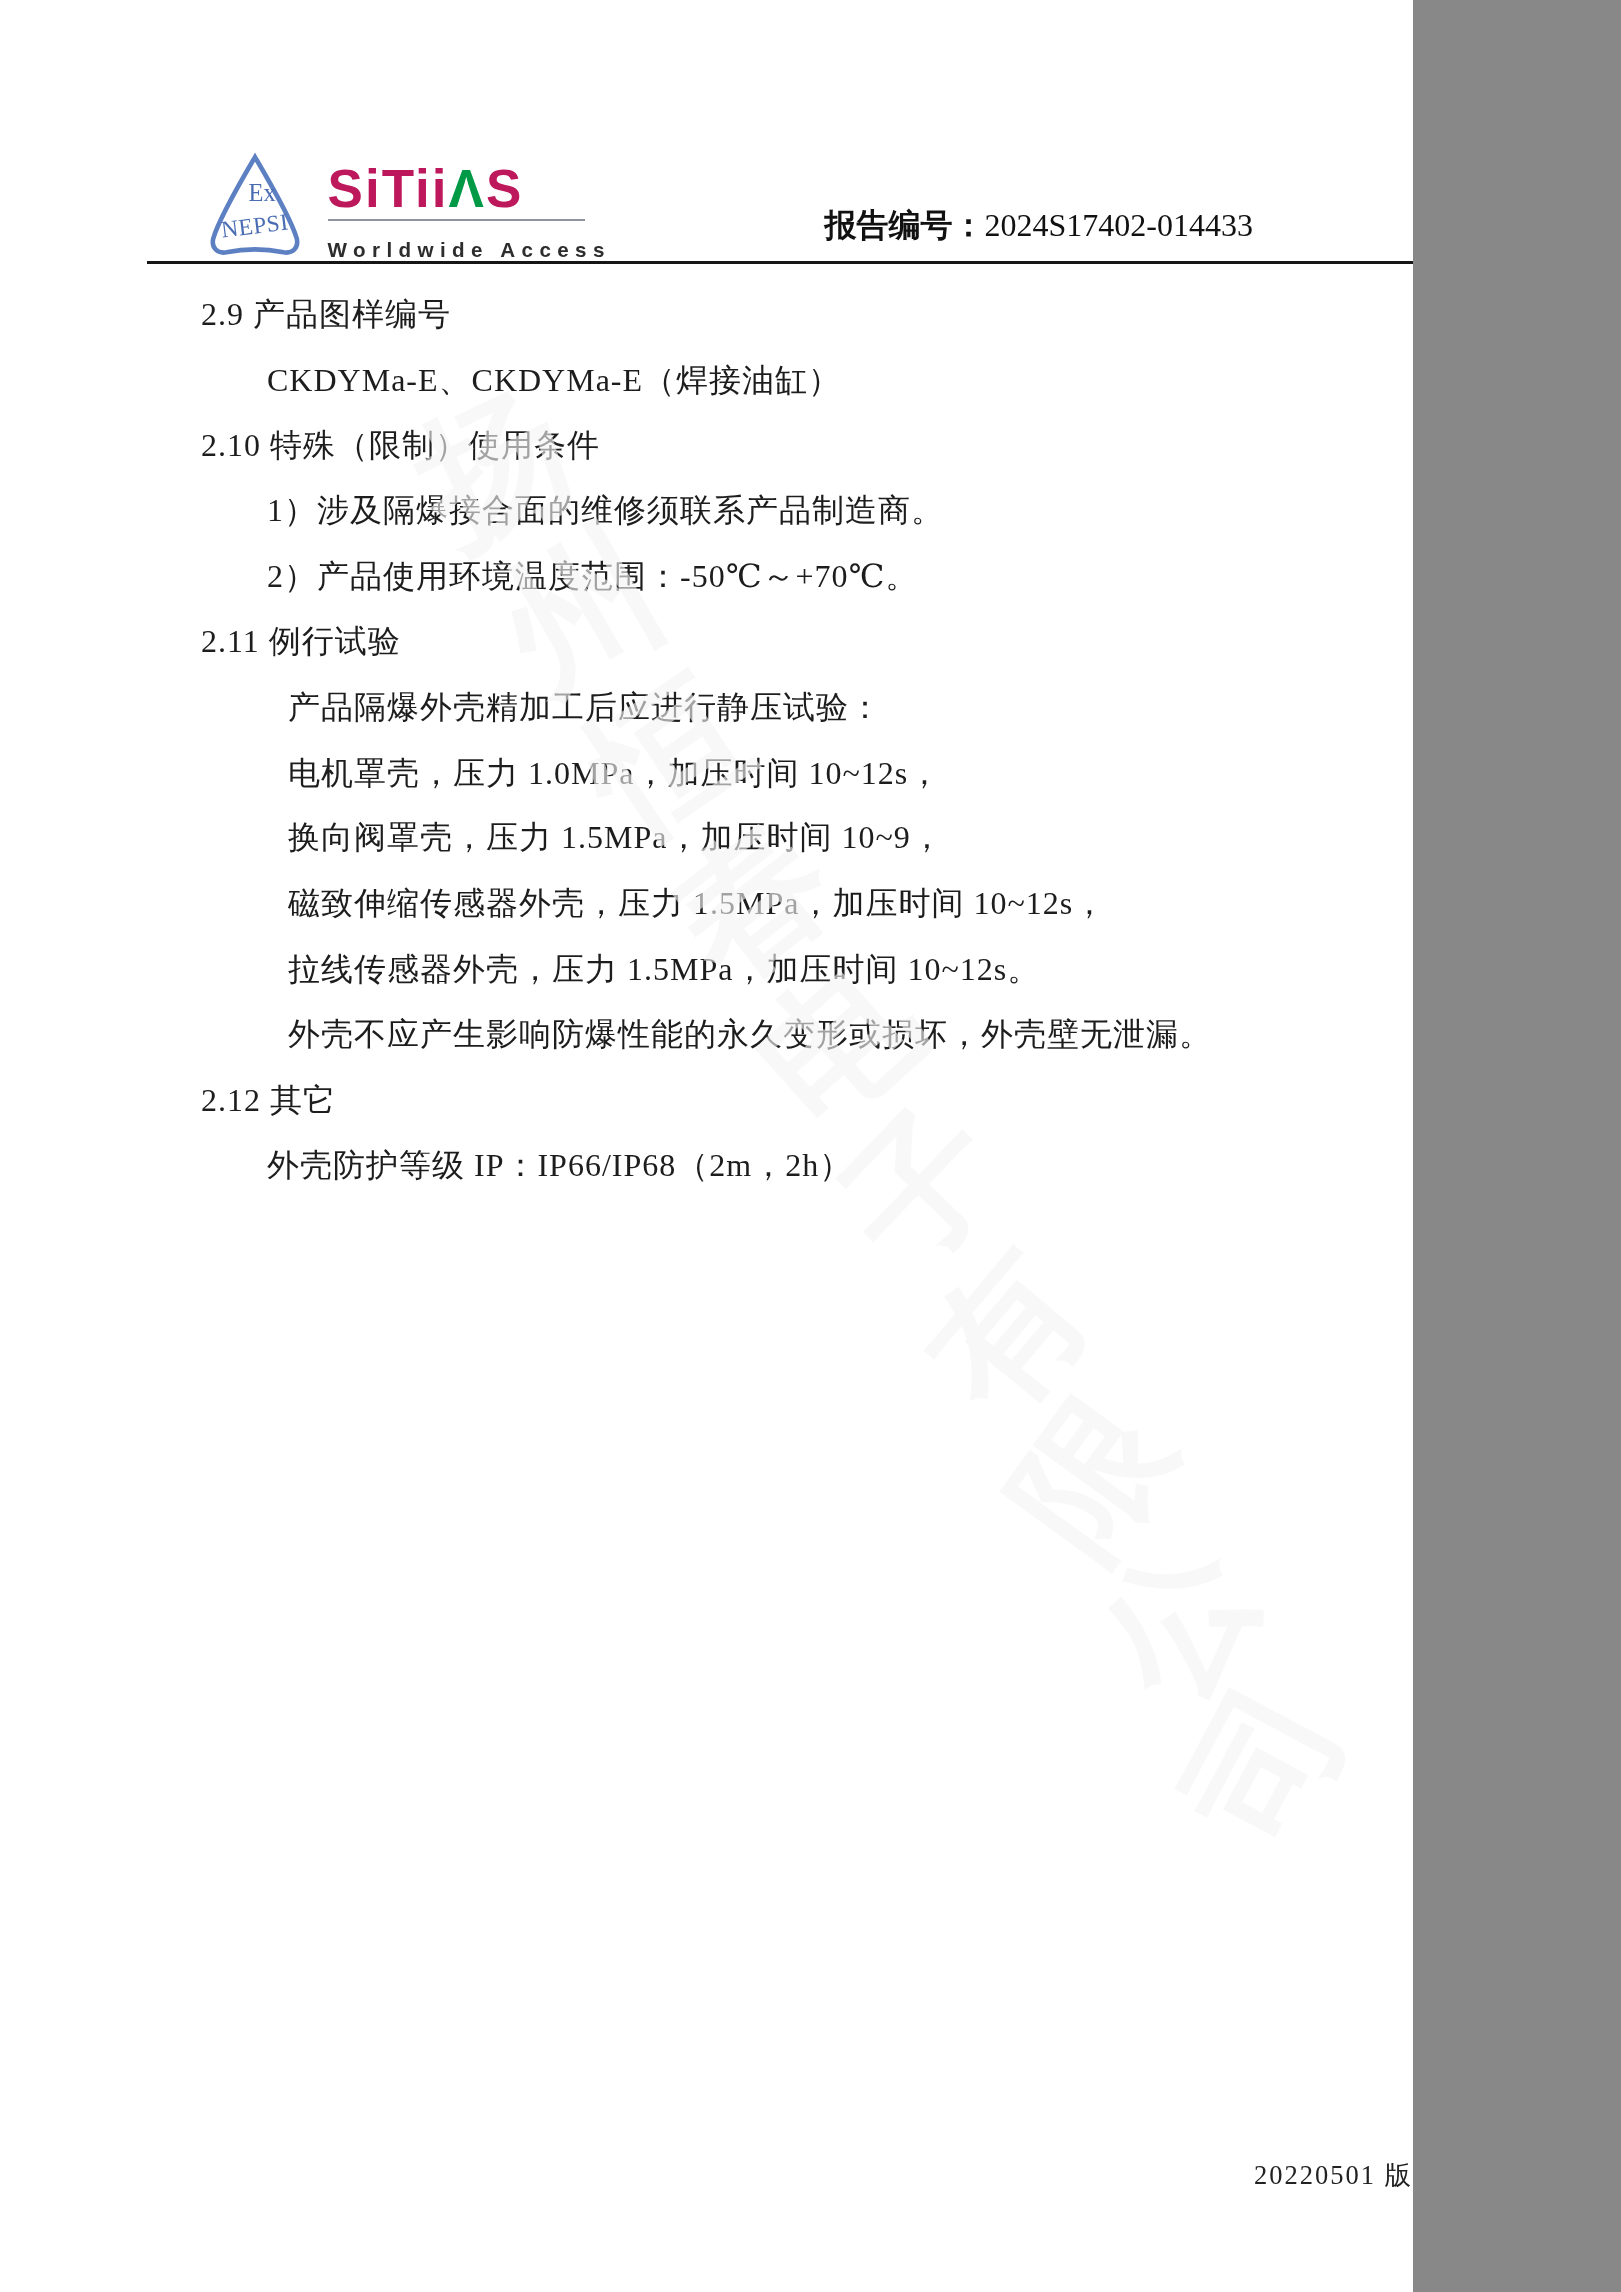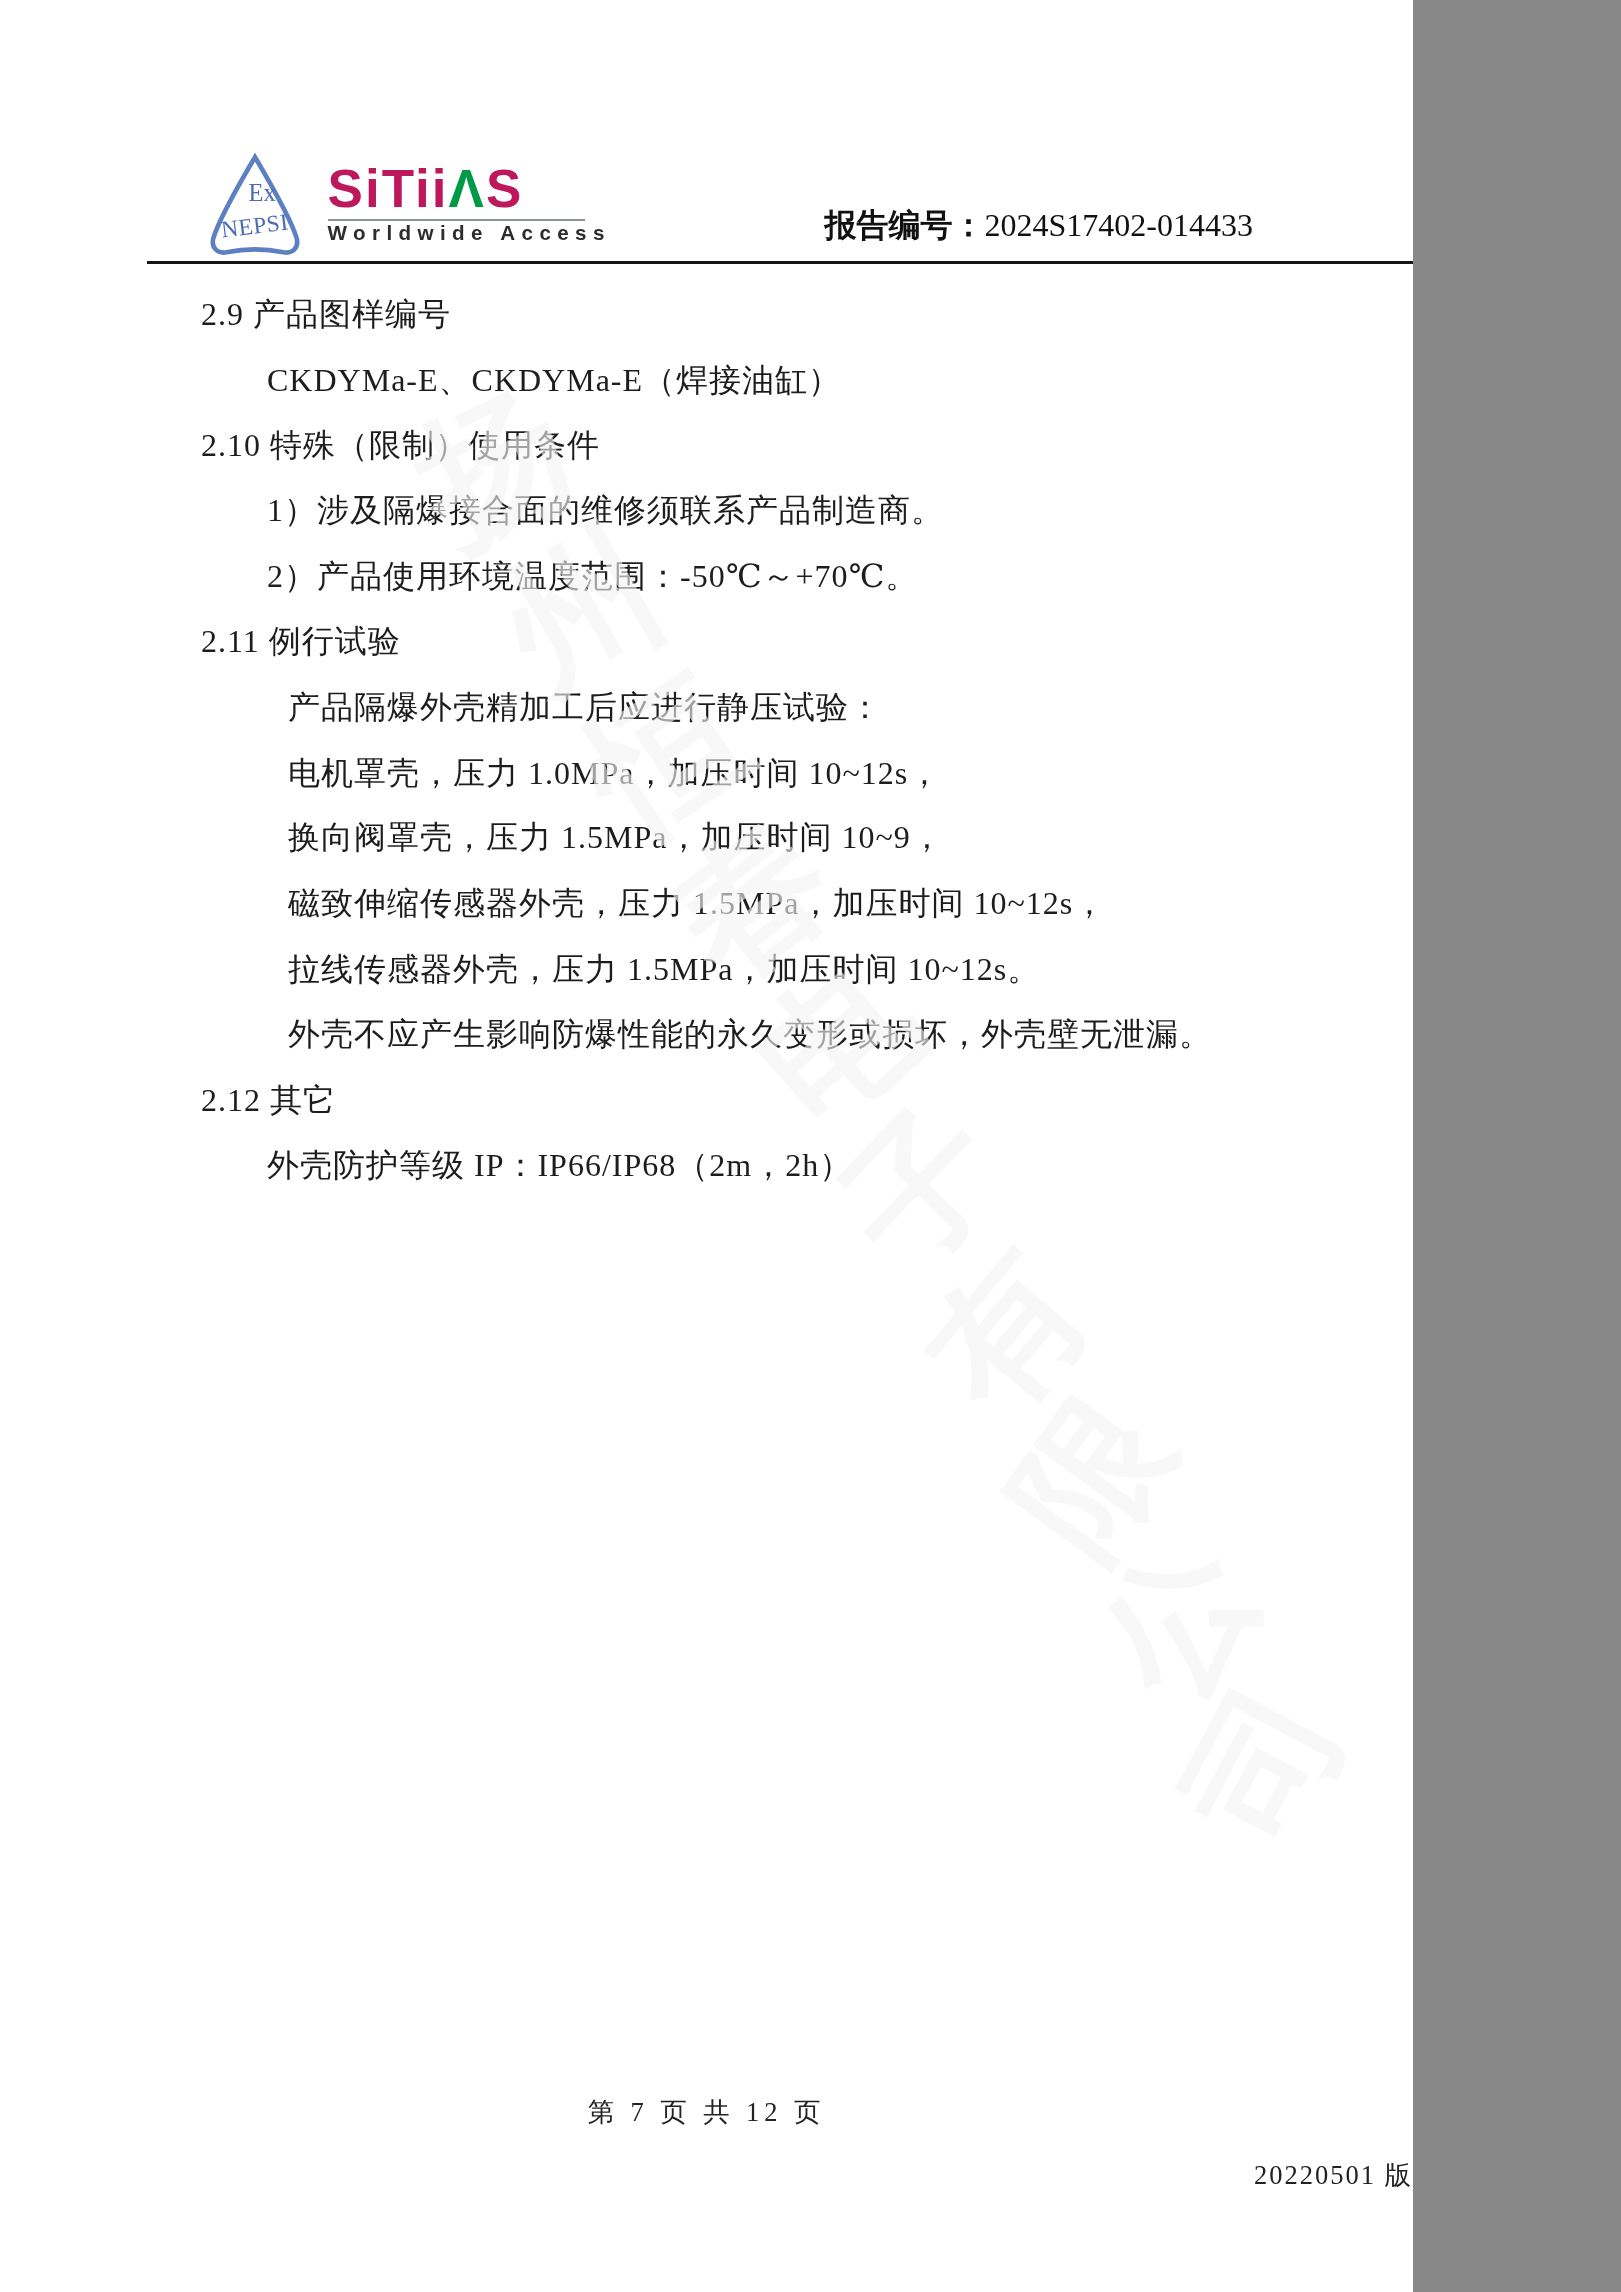--- a/index.html
+++ b/index.html
@@ -18,21 +18,21 @@
   .wordmark{
     font-family:"Liberation Sans","DejaVu Sans",sans-serif;
     font-weight:bold;font-size:53px;line-height:53px;letter-spacing:2px;
     font-stretch:condensed;
   }
   .wordmark .navy{color:#be185d;}
   .wordmark .green{color:#009a47;}
   .brand-rule{height:2px;background:#8d93a0;margin-top:3.9px;width:257px;}
   .tagline{
     font-family:"Liberation Sans","DejaVu Sans",sans-serif;
-    font-weight:bold;font-size:20.6px;letter-spacing:6.4px;color:#2d2d2d;margin-top:0;
+    font-weight:bold;font-size:20.6px;letter-spacing:6.4px;color:#2d2d2d;margin-top:17px;
     white-space:nowrap;
   }
   .report-line{
     position:absolute;top:204px;right:160px;
     font-size:32px;white-space:nowrap;color:#111;
   }
   .report-line b{font-family:inherit;}
   .header-rule{
     position:absolute;left:147px;top:261px;width:1327px;height:2.9px;background:#161616;
   }
@@ -123,17 +123,16 @@
     </div>
 
   <div class="stamp-layer" id="stamp-layer">
       <div class="stamp-bar" style="left: 1598px; top: 1165px; width: 26.5px; height: 8.8px; background: rgb(237, 129, 114); transform: rotate(-14deg);"></div>
       <div class="stamp-frag" style="left: 1582px; top: 1176px; font-size: 65px; color: rgb(237, 129, 114); transform: rotate(-24deg);">检</div>
       <div class="stamp-frag" style="left: 1582px; top: 1243px; font-size: 76px; color: rgb(237, 129, 114); transform: rotate(-12deg);">★</div>
       <div class="stamp-frag" style="left: 1588px; top: 1320px; font-size: 63px; color: rgb(237, 129, 114); transform: rotate(-18deg);">报</div>
       <div class="stamp-bar" style="left: 1606px; top: 1393px; width: 8.8px; height: 33px; background: rgb(237, 129, 114); transform: rotate(16deg);"></div>
     </div>
 
-  <div class="footer-page">第 7 页  共 12 页</div>
   <div class="footer-version">20220501 版</div>
 
 </div>
 
 
 </body></html>

